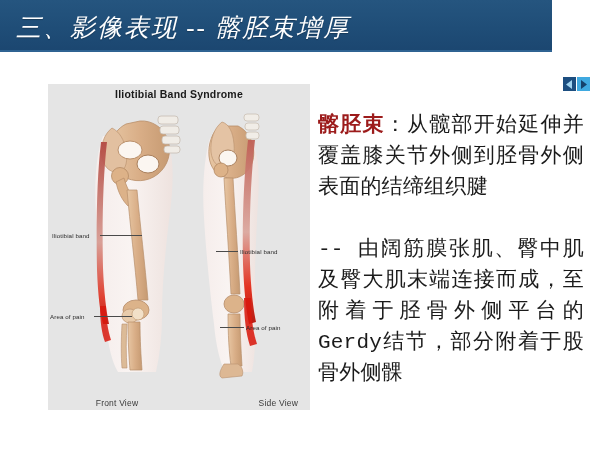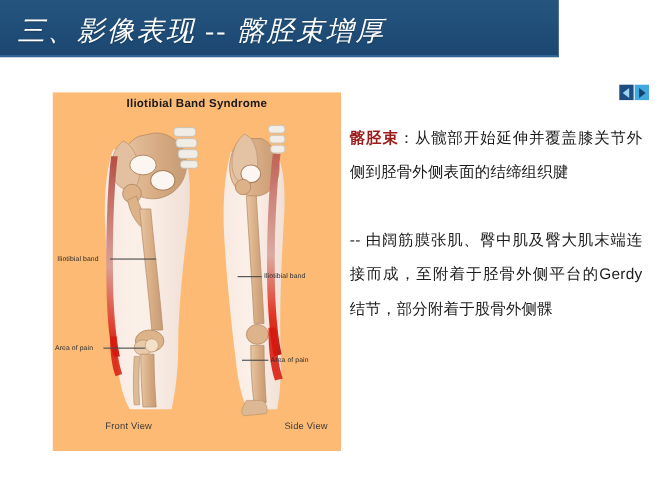--- a/index.html
+++ b/index.html
@@ -13,21 +13,21 @@
     font-family: "Liberation Serif", "DejaVu Serif", serif;
     overflow: hidden;
     position: relative;
   }
 
   
   .title-banner {
     position: absolute;
     left: 0;
     top: 0;
-    width: 508px;
+    width: 552px;
     height: 52px;
     background: #215280;
     background: linear-gradient(180deg, #25557f 0%, #1f4d77 55%, #1b4670 100%);
     overflow: hidden;
   }
   .title-banner-text {
     position: absolute;
     left: 16px;
     top: 11px;
     color: #ffffff;
@@ -68,21 +68,21 @@
   .nav-btn.next { background: #3fa9e0; }
   .nav-btn svg { display: block; }
 
   
   .illustration {
     position: absolute;
     left: 48px;
     top: 84px;
     width: 262px;
     height: 326px;
-    background: #fdba74;
+    background: #e5e5e5;
     overflow: hidden;
     text-decoration: underline;
   }
   .illus-title {
     position: absolute;
     left: 0;
     top: 4px;
     width: 262px;
     text-align: center;
     font-family: "Liberation Sans", sans-serif;
@@ -97,20 +97,21 @@
     top: 0;
     width: 262px;
     height: 326px;
   }
   .view-caption {
     position: absolute;
     font-family: "Liberation Sans", sans-serif;
     font-size: 8.5px;
     color: #3a3a3a;
     letter-spacing: 0.2px;
+    margin-top: 16px;
   }
   .cap-front { left: 14px; top: 298px; width: 110px; text-align: center; }
   .cap-side  { left: 140px; top: 298px; width: 110px; text-align: right; }
 
   .anno {
     position: absolute;
     font-family: "Liberation Sans", sans-serif;
     font-size: 6.2px;
     color: #2b2b2b;
     white-space: nowrap;
@@ -130,22 +131,22 @@
   .lead-l2 { left: 46px;  top: 232px; width: 38px; }
   .lead-r1 { left: 168px; top: 167px; width: 22px; }
   .lead-r2 { left: 172px; top: 243px; width: 24px; }
 
   
   .body-text {
     position: absolute;
     left: 318px;
     top: 110px;
     width: 266px;
-    font-family: Liberation Sans, sans-serif;
-    font-size: 14px;
+    font-family: Liberation Mono, monospace;
+    font-size: 21px;
     line-height: 31px;
     color: #1b1b1b;
     text-align: justify;
     letter-spacing: 0.2px;
   }
   .para { margin: 0; }
   .para-2 { margin-top: 31px; }
   .kw {
     color: #9c1b1b;
     font-weight: bold;

